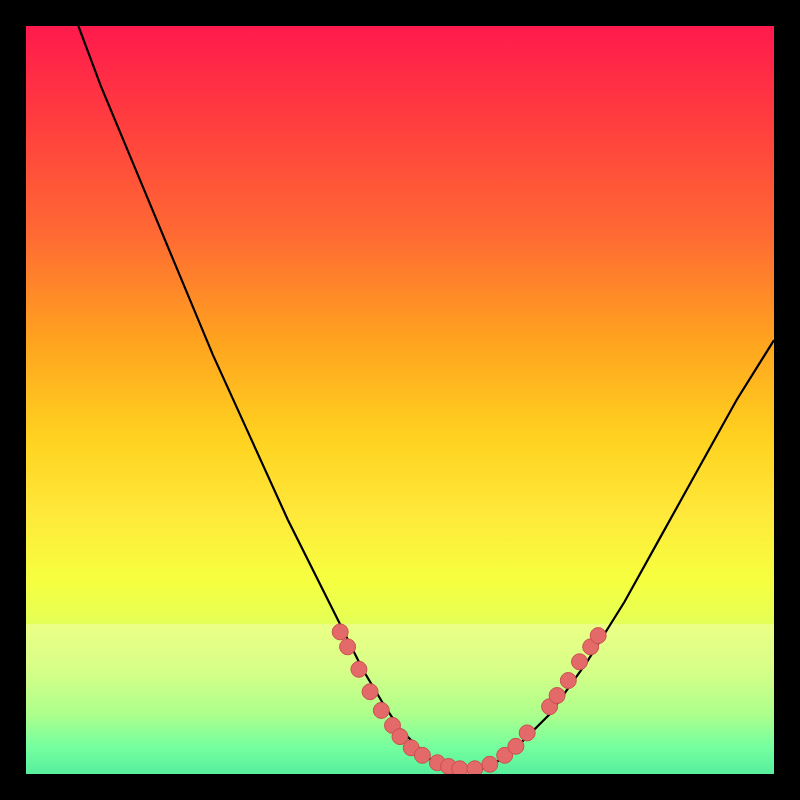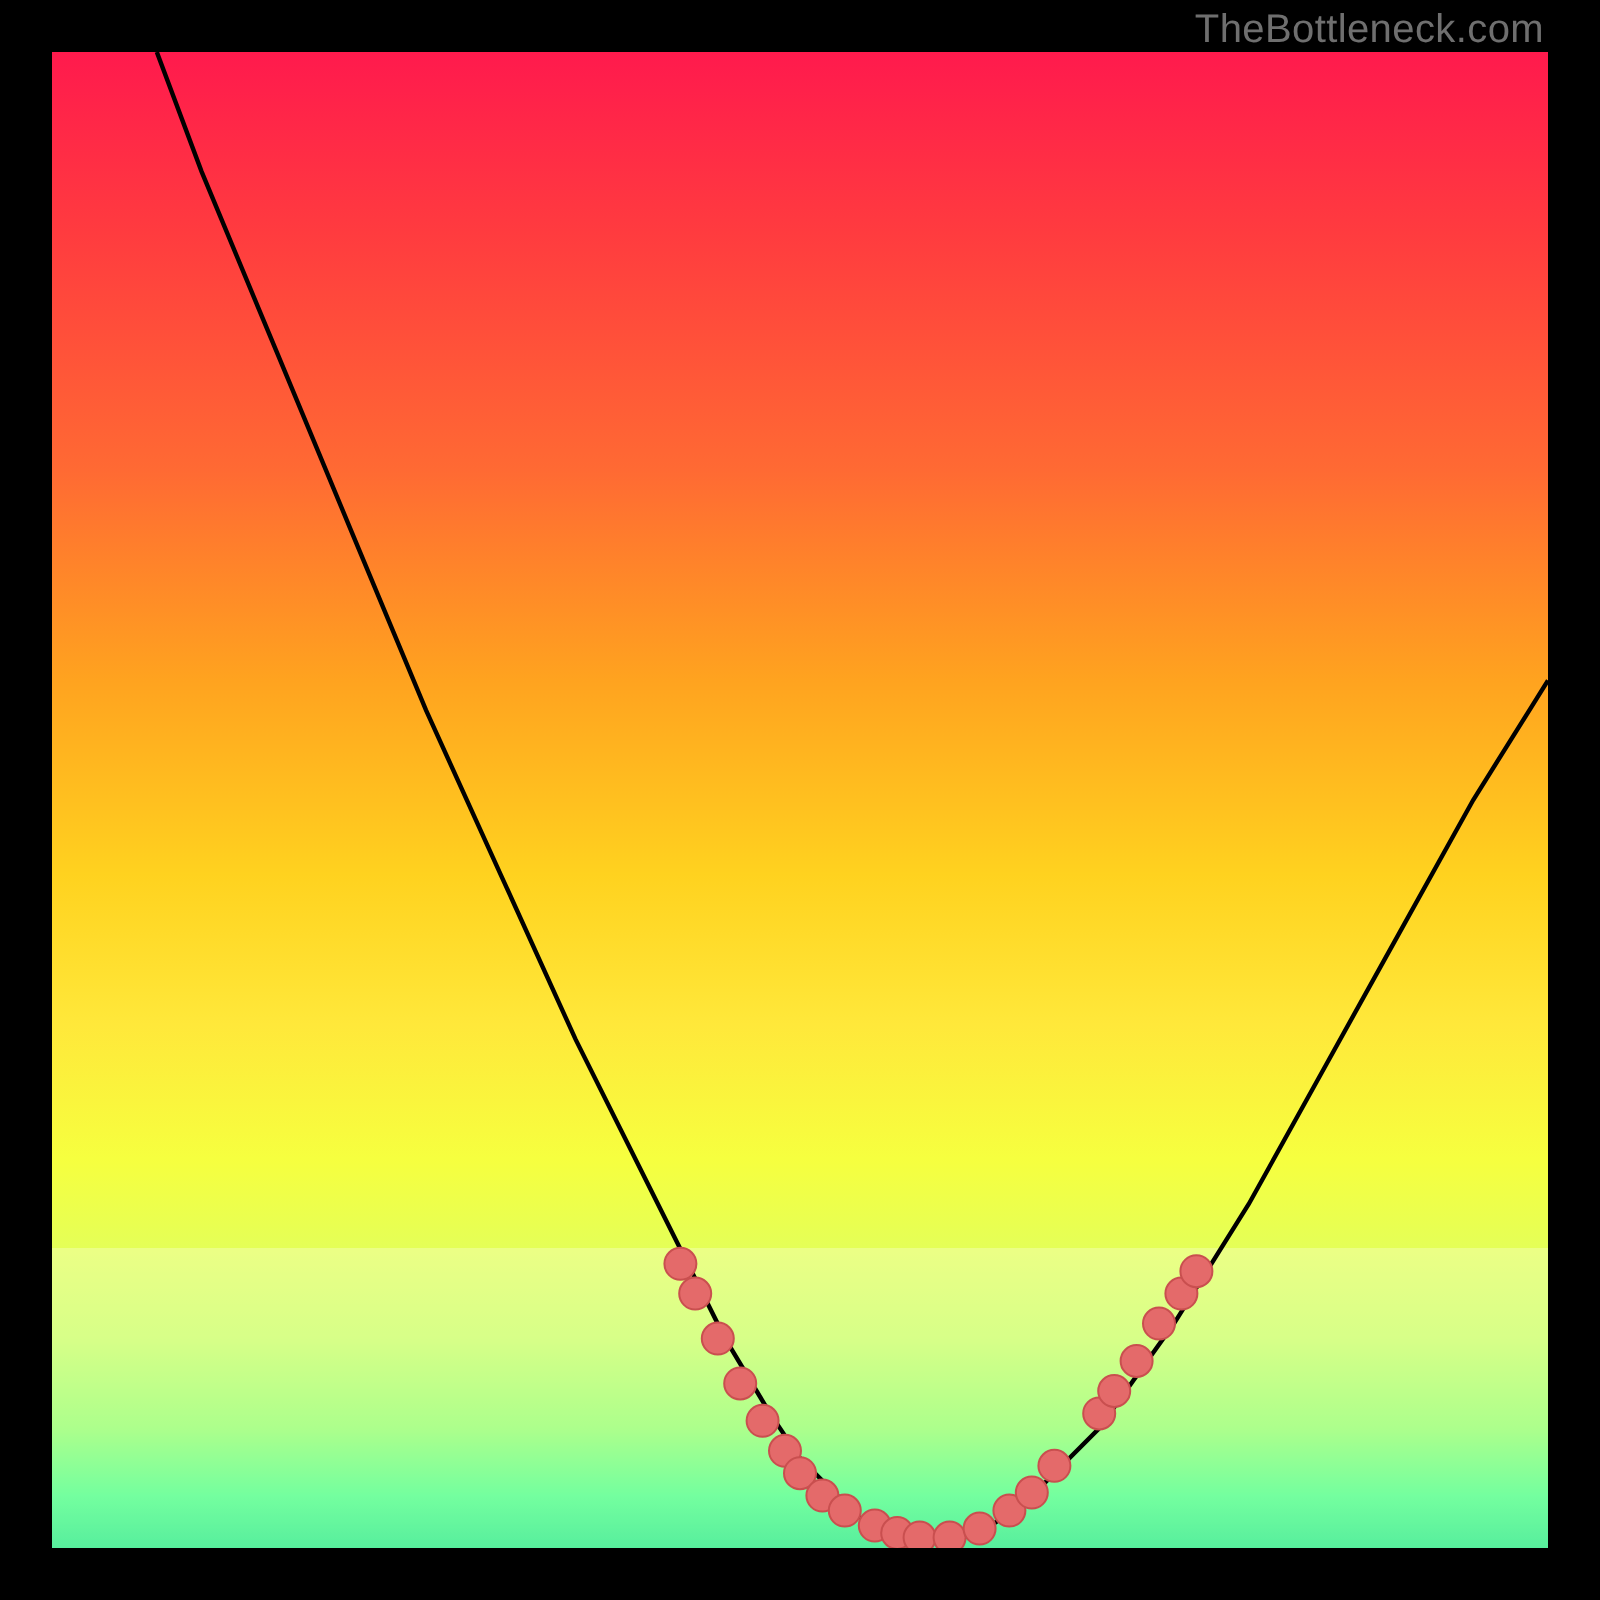--- a/index.html
+++ b/index.html
@@ -90,14 +90,13 @@
           <circle cx="501.2" cy="706.9" r="8" fill="#e46a6a" stroke="#c94f4f" stroke-width="1"></circle>
           <circle cx="523.6" cy="680.7" r="8" fill="#e46a6a" stroke="#c94f4f" stroke-width="1"></circle>
           <circle cx="531.1" cy="669.5" r="8" fill="#e46a6a" stroke="#c94f4f" stroke-width="1"></circle>
           <circle cx="542.3" cy="654.5" r="8" fill="#e46a6a" stroke="#c94f4f" stroke-width="1"></circle>
           <circle cx="553.5" cy="635.8" r="8" fill="#e46a6a" stroke="#c94f4f" stroke-width="1"></circle>
           <circle cx="564.7" cy="620.8" r="8" fill="#e46a6a" stroke="#c94f4f" stroke-width="1"></circle>
           <circle cx="572.2" cy="609.6" r="8" fill="#e46a6a" stroke="#c94f4f" stroke-width="1"></circle>
         </g>
     </svg>
   </div>
-  <div class="source-label">TheBottleneck.com</div>
 </div>
 
 </body></html>

